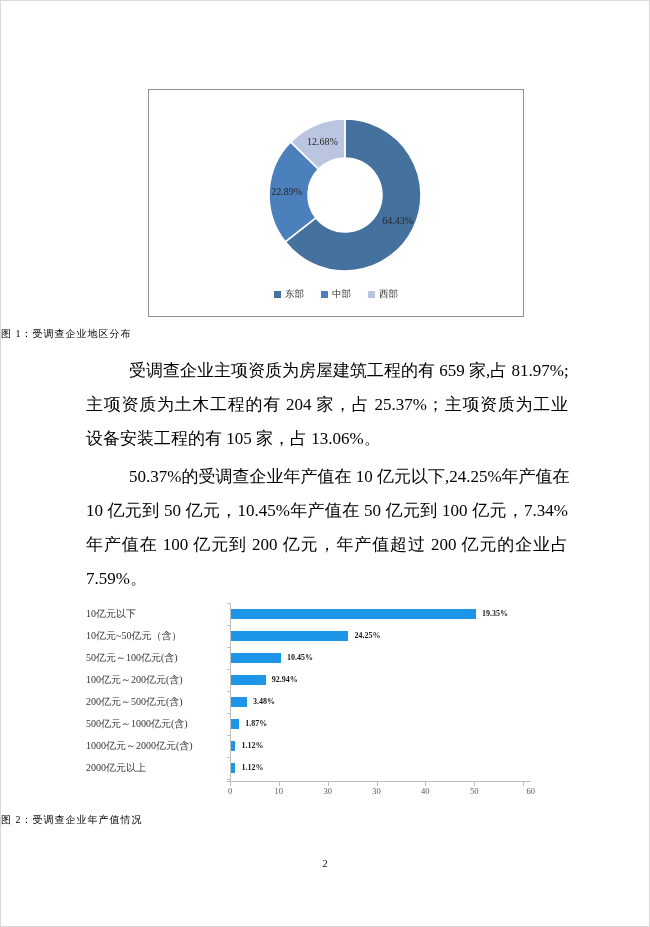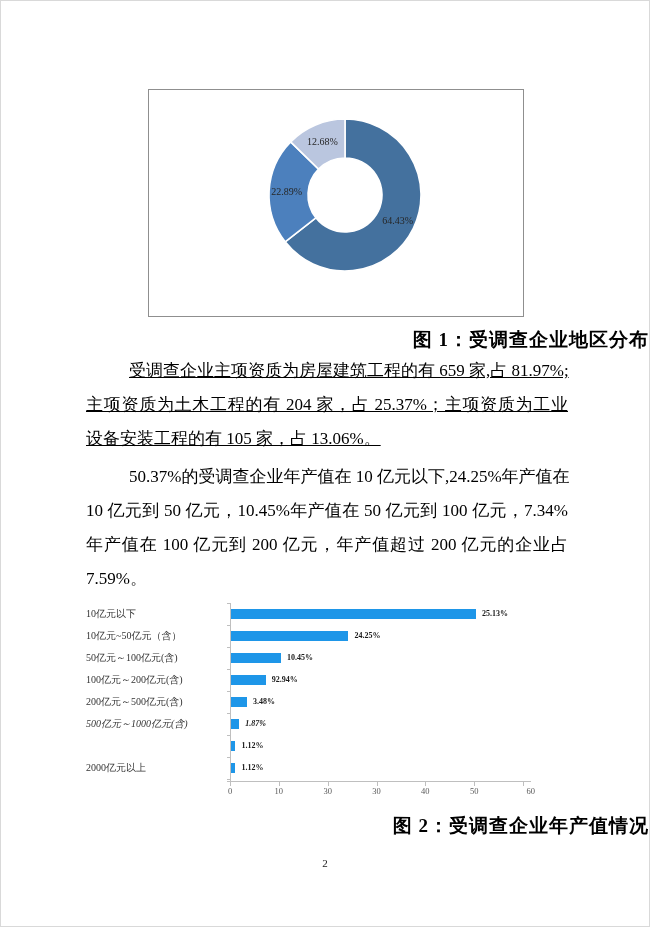--- a/index.html
+++ b/index.html
@@ -16,31 +16,31 @@
   #donut-svg{position:absolute;left:0;top:0;}
   #legend1{
     position:absolute;left:0;top:198px;width:100%;
     display:flex;justify-content:center;gap:17px;
     font-size:9.5px;color:#333;
   }
   .legend-item{display:flex;align-items:center;gap:4px;}
   .legend-swatch{width:7px;height:7px;display:inline-block;}
   
   .fig-caption{
-    position:absolute;left:0;width:100%;text-align:right;
-    font-size:19px;font-weight:bold;letter-spacing:1px;
+    position:absolute;left:0;width:100%;text-align:left;
+    font-size:10px;font-weight:normal;letter-spacing:1px;
   }
   #caption1{top:326px;}
   #caption2{top:812px;}
   
   .para{
     position:absolute;left:85px;width:482px;
     font-size:17px;line-height:34px;
   }
-  #para1{top:353px;text-decoration:underline;}
+  #para1{top:353px;}
   #para2{top:459px;}
   .tline{text-align:justify;text-align-last:justify;height:34px;white-space:nowrap;}
   .tline.first{text-indent:43px;}
   .tline.last{text-align:left;text-align-last:left;}
   
   #chart2{position:absolute;left:85px;top:600px;width:480px;height:200px;}
   .bar-row{position:relative;height:22px;}
   .cat-label{
     position:absolute;left:0;top:0;width:138px;height:22px;line-height:22px;
     text-align:left;font-size:10px;color:#333;white-space:nowrap;
@@ -69,41 +69,55 @@
 
 <div id="chart1-box">
   <svg id="donut-svg" width="376" height="196" viewBox="0 0 376 196">
       <path d="M196,29 A76,76 0 1 1 136.15367288877002,151.84460621347625 L166.86428811690118,127.80592670919239 A37,37 0 1 0 196,68 Z" fill="#44719E" stroke="#ffffff" stroke-width="1.6"></path>
       <text x="248.59108349568828" y="134.1208496492514" text-anchor="middle" font-size="10" fill="#262626">64.43%</text>
       <path d="M136.15367288877002,151.84460621347625 A76,76 0 0 1 141.65554811520576,51.871094973251296 L169.5428326350344,79.1346120264513 A37,37 0 0 0 166.86428811690118,127.80592670919239 Z" fill="#4C80BD" stroke="#ffffff" stroke-width="1.6"></path>
       <text x="137.58838779914353" y="105.28541447512187" text-anchor="middle" font-size="10" fill="#262626">22.89%</text>
       <path d="M141.65554811520576,51.871094973251296 A76,76 0 0 1 195.99999999999997,29 L196,68 A37,37 0 0 0 169.5428326350344,79.1346120264513 Z" fill="#BAC6DF" stroke="#ffffff" stroke-width="1.6"></path>
       <text x="173.30775045768164" y="54.58050620870823" text-anchor="middle" font-size="10" fill="#262626">12.68%</text>
     </svg>
+  <div id="legend1">
+      <span class="legend-item">
+        <span class="legend-swatch" style="background: rgb(68, 113, 158);"></span>
+        <span>东部</span>
+      </span>
+      <span class="legend-item">
+        <span class="legend-swatch" style="background: rgb(76, 128, 189);"></span>
+        <span>中部</span>
+      </span>
+      <span class="legend-item">
+        <span class="legend-swatch" style="background: rgb(186, 198, 223);"></span>
+        <span>西部</span>
+      </span>
+    </div>
 </div>
 
 <div id="caption1" class="fig-caption">图 1：受调查企业地区分布</div>
 
 <div id="para1" class="para">
     <div class="tline first">受调查企业主项资质为房屋建筑工程的有 659 家,占 81.97%;</div>
     <div class="tline">主项资质为土木工程的有 204 家，占 25.37%；主项资质为工业</div>
     <div class="tline last">设备安装工程的有 105 家，占 13.06%。</div>
   </div>
 <div id="para2" class="para">
     <div class="tline first">50.37%的受调查企业年产值在 10 亿元以下,24.25%年产值在</div>
     <div class="tline">10 亿元到 50 亿元，10.45%年产值在 50 亿元到 100 亿元，7.34%</div>
     <div class="tline">年产值在 100 亿元到 200 亿元，年产值超过 200 亿元的企业占</div>
     <div class="tline last">7.59%。</div>
   </div>
 
 <div id="chart2">
     <div class="bar-row" style="top: 2px; position: absolute; left: 0px; width: 100%;">
       <span class="cat-label">10亿元以下</span>
       <div class="bar" style="left: 144px; width: 245.974px; background: rgb(30, 150, 232);"></div>
-      <span class="val-label" style="left: 395.974px;">25.13%</span>
+      <span class="val-label" style="left: 395.974px;">19.35%</span>
     </div>
     <div class="bar-row" style="top: 24px; position: absolute; left: 0px; width: 100%;">
       <span class="cat-label">10亿元~50亿元（含）</span>
       <div class="bar" style="left: 144px; width: 118.421px; background: rgb(30, 150, 232);"></div>
       <span class="val-label" style="left: 268.421px;">24.25%</span>
     </div>
     <div class="bar-row" style="top: 46px; position: absolute; left: 0px; width: 100%;">
       <span class="cat-label">50亿元～100亿元(含)</span>
       <div class="bar" style="left: 144px; width: 51.0308px; background: rgb(30, 150, 232);"></div>
       <span class="val-label" style="left: 201.031px;">10.45%</span>
@@ -111,26 +125,27 @@
     <div class="bar-row" style="top: 68px; position: absolute; left: 0px; width: 100%;">
       <span class="cat-label">100亿元～200亿元(含)</span>
       <div class="bar" style="left: 144px; width: 35.8437px; background: rgb(30, 150, 232);"></div>
       <span class="val-label" style="left: 185.844px;">92.94%</span>
     </div>
     <div class="bar-row" style="top: 90px; position: absolute; left: 0px; width: 100%;">
       <span class="cat-label">200亿元～500亿元(含)</span>
       <div class="bar" style="left: 144px; width: 16.994px; background: rgb(30, 150, 232);"></div>
       <span class="val-label" style="left: 166.994px;">3.48%</span>
     </div>
-    <div class="bar-row" style="top: 112px; position: absolute; left: 0px; width: 100%; font-style: italic;">
+    <div class="bar-row" style="top: 112px; position: absolute; left: 0px; width: 100%;">
       <span class="cat-label">500亿元～1000亿元(含)</span>
       <div class="bar" style="left: 144px; width: 9.13183px; background: rgb(30, 150, 232);"></div>
       <span class="val-label" style="left: 159.132px;">1.87%</span>
     </div>
     <div class="bar-row" style="top: 134px; position: absolute; left: 0px; width: 100%;">
+      <span class="cat-label">1000亿元～2000亿元(含)</span>
       <div class="bar" style="left: 144px; width: 5.46933px; background: rgb(30, 150, 232);"></div>
       <span class="val-label" style="left: 155.469px;">1.12%</span>
     </div>
     <div class="bar-row" style="top: 156px; position: absolute; left: 0px; width: 100%;">
       <span class="cat-label">2000亿元以上</span>
       <div class="bar" style="left: 144px; width: 5.46933px; background: rgb(30, 150, 232);"></div>
       <span class="val-label" style="left: 155.469px;">1.12%</span>
     </div>
     <div class="axis-y" style="background: rgb(191, 191, 191);"></div>
     <div class="ytick" style="top: 2px; background: rgb(191, 191, 191);"></div>

